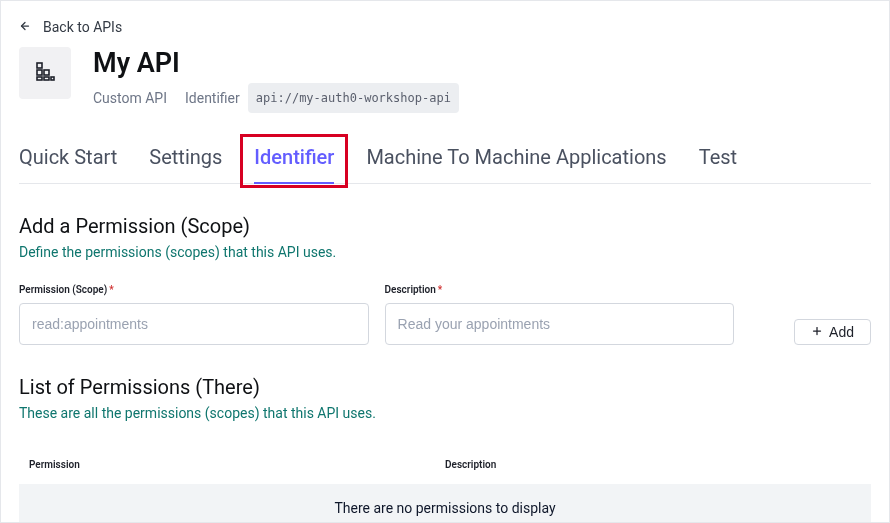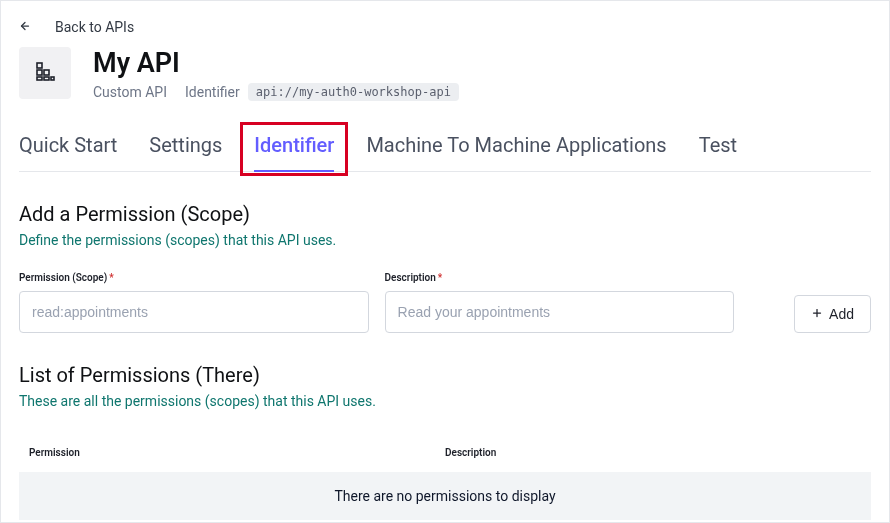--- a/index.html
+++ b/index.html
@@ -9,21 +9,21 @@
       color: #1e212a;
       width: 890px;
       height: 523px;
       border: 1px solid #e5e7eb;
       overflow: hidden;
     }
     .content { padding: 16px 18px 0 18px; }
     .back {
       display: inline-flex;
       align-items: center;
-      gap: 24px;
+      gap: 12px;
       color: #333a44;
       font-size: 14px;
       cursor: pointer;
       margin-bottom: 12px;
     }
     .header {
       display: flex;
       gap: 22px;
       align-items: flex-start;
     }
@@ -44,21 +44,21 @@
     .meta {
       display: flex;
       align-items: center;
       gap: 18px;
       font-size: 14px;
       color: #6e7687;
     }
     .identifier { display: flex; align-items: center; gap: 8px; }
     .code {
       background: #eceef1;
-      padding: 2px 8px;
+      padding: 8px 8px;
       border-radius: 4px;
       font-family: ui-monospace, SFMono-Regular, Menlo, Consolas, monospace;
       font-size: 12px;
       color: #5a5f6d;
     }
     .tabs {
       display: flex;
       gap: 32px;
       margin-top: 32px;
       border-bottom: 1px solid #e5e7eb;
@@ -116,21 +116,21 @@
       height: 42px;
       border: 1px solid #d3d7de;
       border-radius: 4px;
       padding: 0 12px;
       font-size: 14px;
       color: #1e212a;
       background: #fff;
     }
     .input::placeholder { color: #9aa2b1; }
     .add-btn {
-      height: 38px;
+      height: 26px;
       padding: 0 16px;
       border: 1px solid #d3d7de;
       border-radius: 4px;
       background: #fff;
       font-size: 14px;
       color: #1e212a;
       display: inline-flex;
       align-items: center;
       gap: 6px;
       cursor: pointer;

